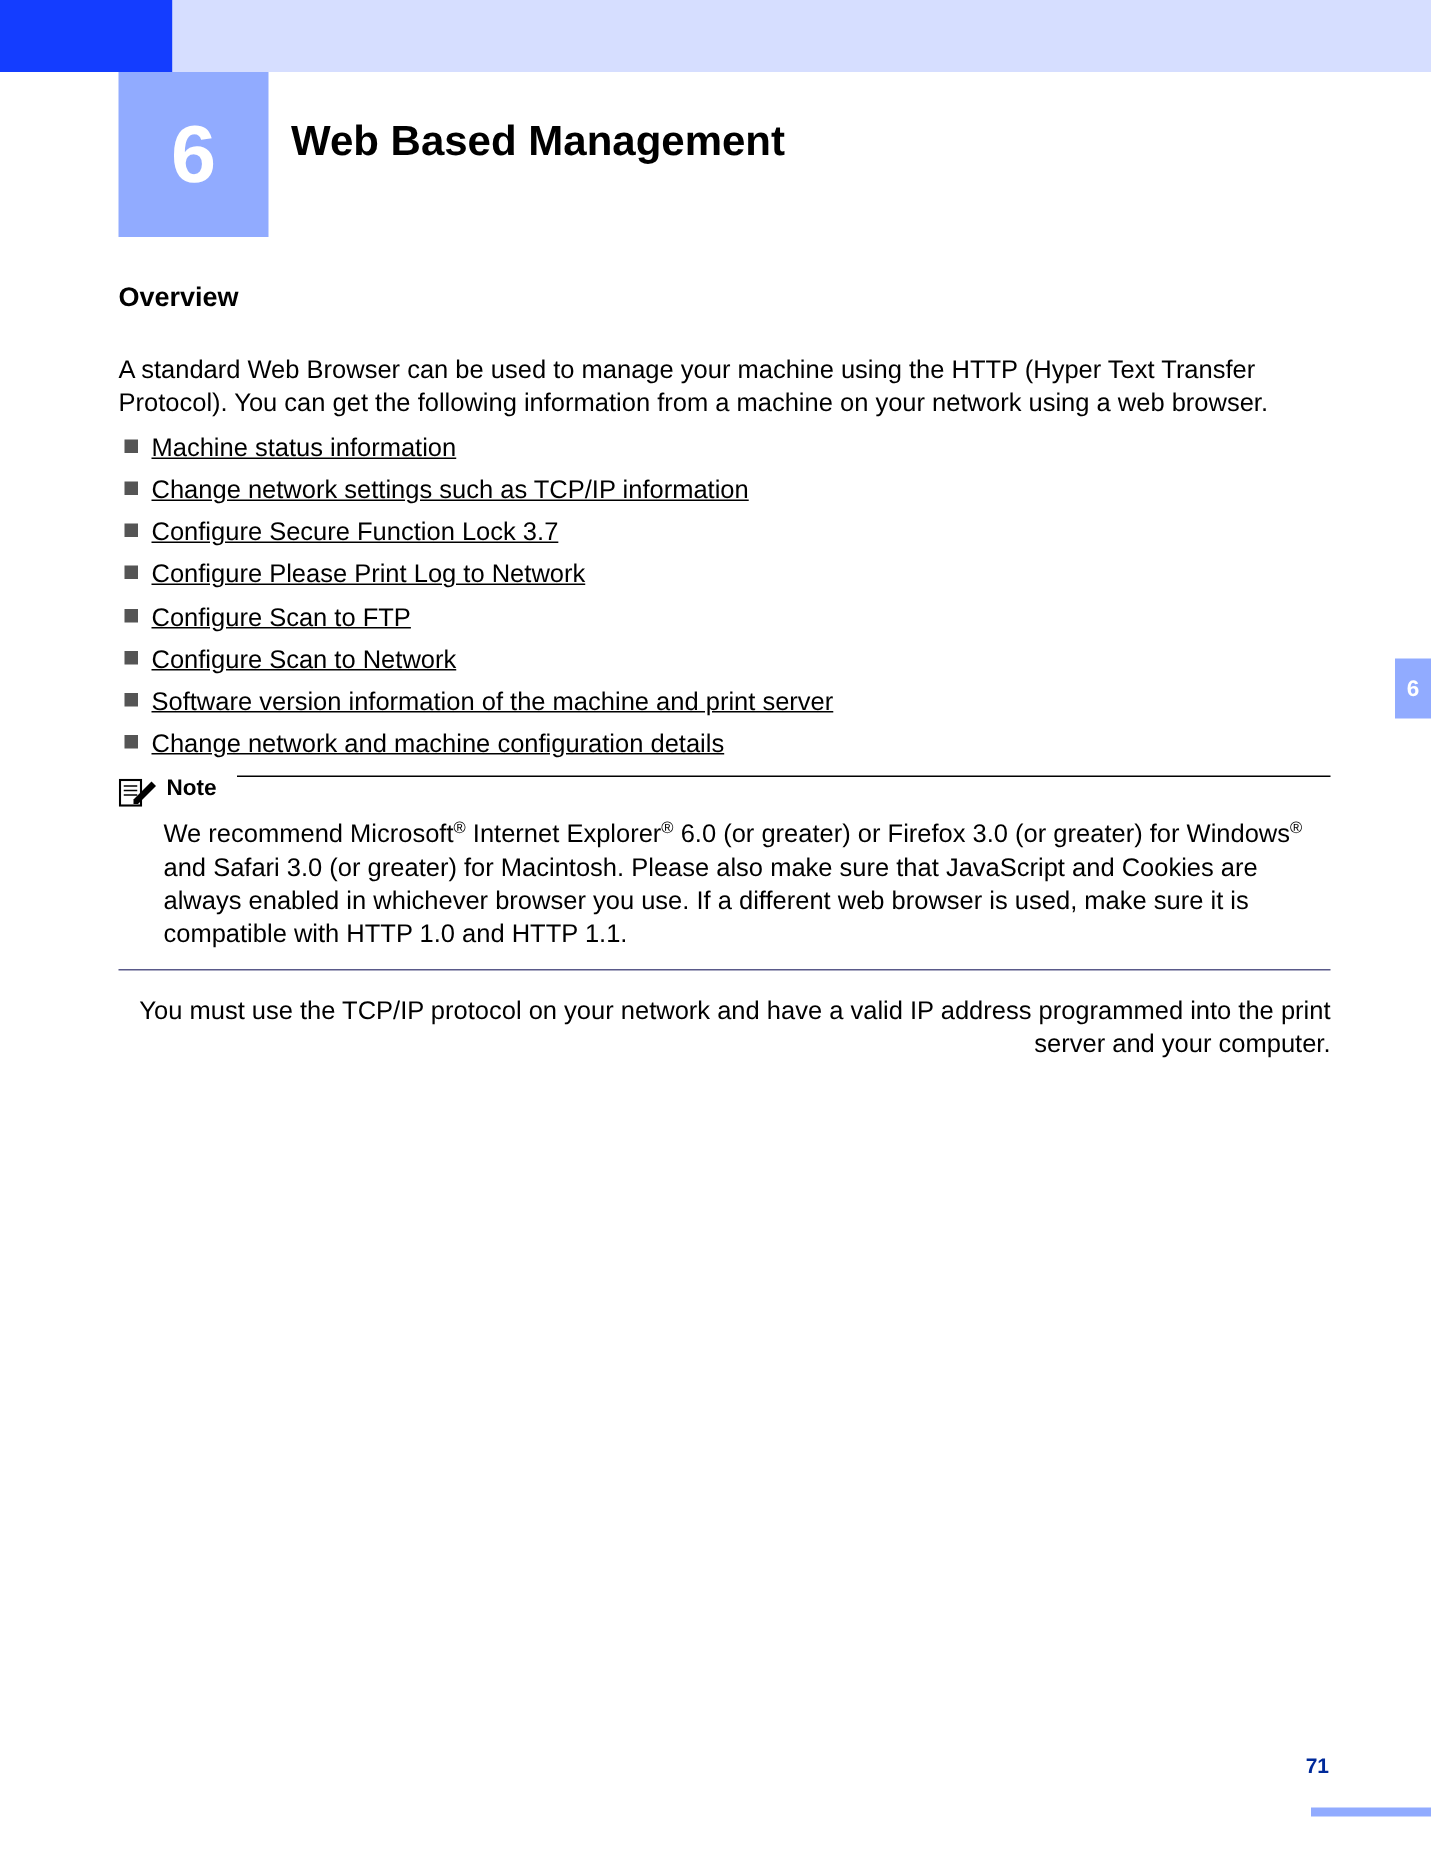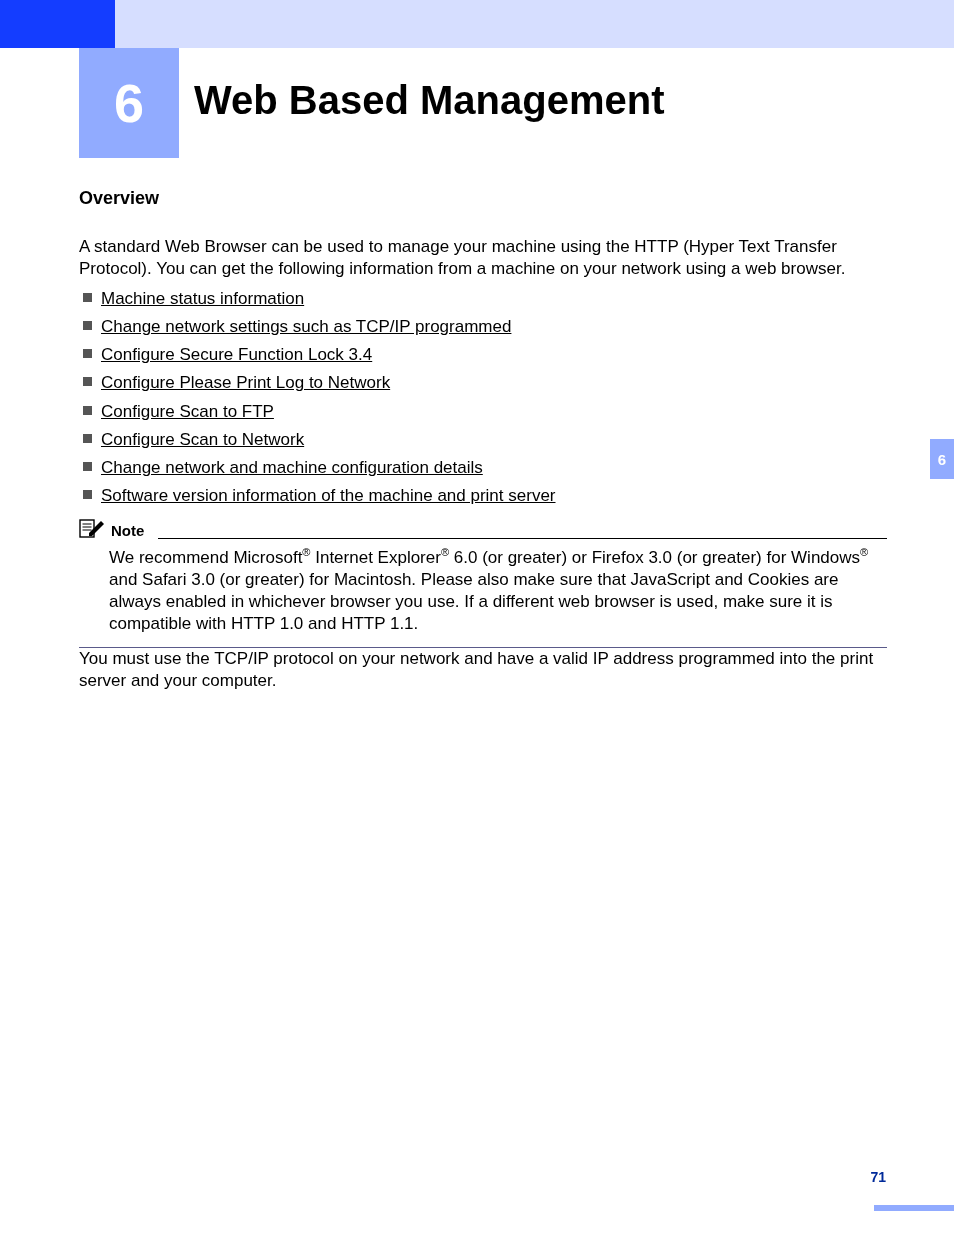--- a/index.html
+++ b/index.html
@@ -42,21 +42,21 @@
   }
   .chapter-number {
     font-size: 54px;
     font-weight: bold;
     color: #fff;
   }
   .chapter-title {
     position: absolute;
     top: 78px;
     left: 194px;
-    font-size: 40px;
+    font-size: 28px;
     font-weight: bold;
     color: #000;
   }
   .section-title {
     position: absolute;
     top: 188px;
     left: 79px;
     font-size: 18px;
     font-weight: bold;
     color: #000;
@@ -94,21 +94,21 @@
     height: 9px;
     background: #555;
   }
   .note-box {
     margin-top: 6px;
     border-bottom: 1px solid #5a5a8a;
     padding-bottom: 12px;
   }
   .note-header {
     display: flex;
-    align-items: flex-end;
+    align-items: flex-start;
     gap: 6px;
   }
   .note-icon {
     width: 26px;
     height: 22px;
     flex: 0 0 auto;
   }
   .note-label {
     font-size: 15px;
     font-weight: bold;
@@ -122,20 +122,22 @@
   .note-body {
     font-size: 17px;
     line-height: 1.3;
     margin: 6px 0 0 30px;
   }
   sup {
     font-size: 0.65em;
     vertical-align: super;
   }
   .after-note {
+    margin-top: 16px;
+    text-align: right;
   }
   .side-tab {
     position: absolute;
     right: 0;
     top: 439px;
     width: 24px;
     height: 40px;
     background: #91abff;
     display: flex;
     align-items: center;
@@ -174,27 +176,27 @@
 </div>
 <div class="chapter-title">Web Based Management</div>
 
 <div class="section-title">Overview</div>
 
 <div class="content">
   <p class="para">A standard Web Browser can be used to manage your machine using the HTTP (Hyper Text Transfer Protocol). You can get the following information from a machine on your network using a web browser.</p>
 
   <ul class="square">
     <li>Machine status information</li>
-    <li>Change network settings such as TCP/IP programmed</li>
-    <li>Configure Secure Function Lock 3.4</li>
+    <li>Change network settings such as TCP/IP information</li>
+    <li>Configure Secure Function Lock 3.7</li>
     <li>Configure Please Print Log to Network</li>
     <li>Configure Scan to FTP</li>
     <li>Configure Scan to Network</li>
+    <li>Software version information of the machine and print server</li>
     <li>Change network and machine configuration details</li>
-    <li>Software version information of the machine and print server</li>
   </ul>
 
   <div class="note-box">
     <div class="note-header">
       <span class="note-icon">
         <svg viewBox="0 0 26 22" width="26" height="22">
           <rect x="1" y="3" width="14" height="17" fill="none" stroke="#000" stroke-width="1.4"></rect>
           <line x1="3.5" y1="7" x2="12.5" y2="7" stroke="#000" stroke-width="1"></line>
           <line x1="3.5" y1="10" x2="12.5" y2="10" stroke="#000" stroke-width="1"></line>
           <line x1="3.5" y1="13" x2="12.5" y2="13" stroke="#000" stroke-width="1"></line>

